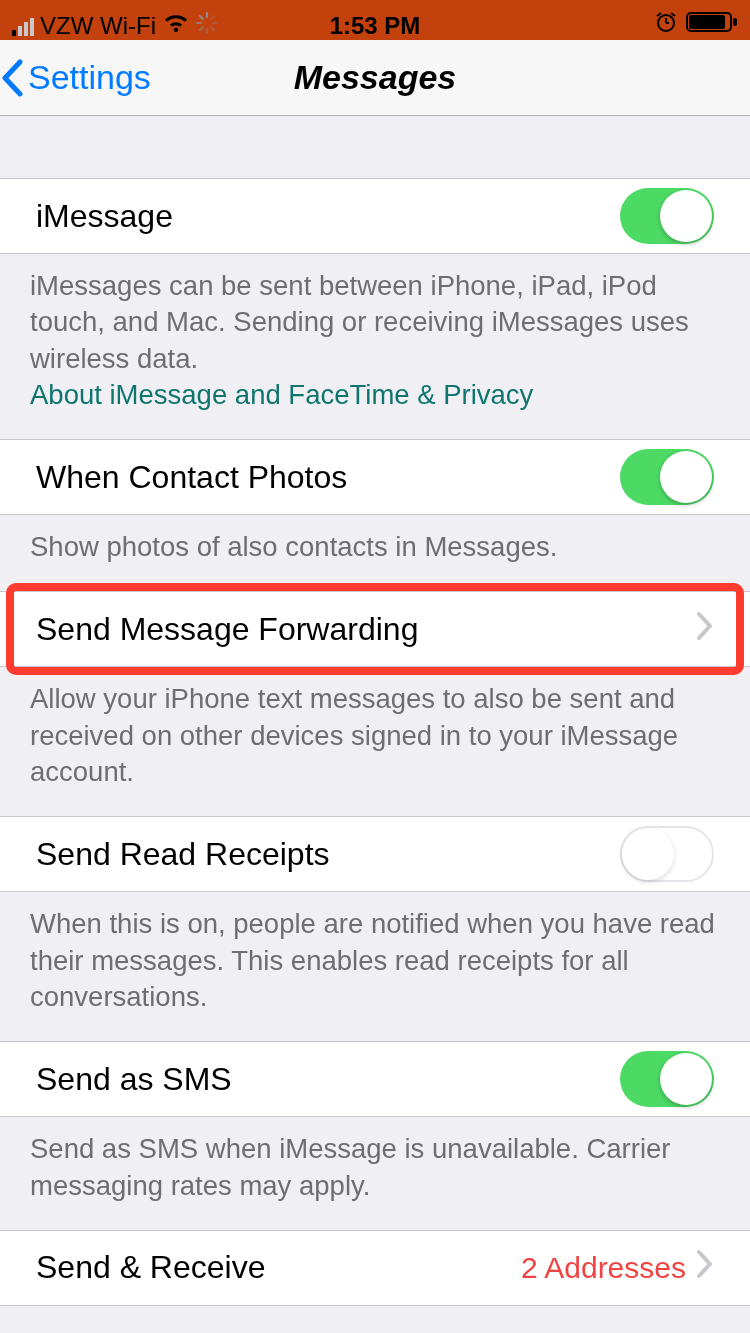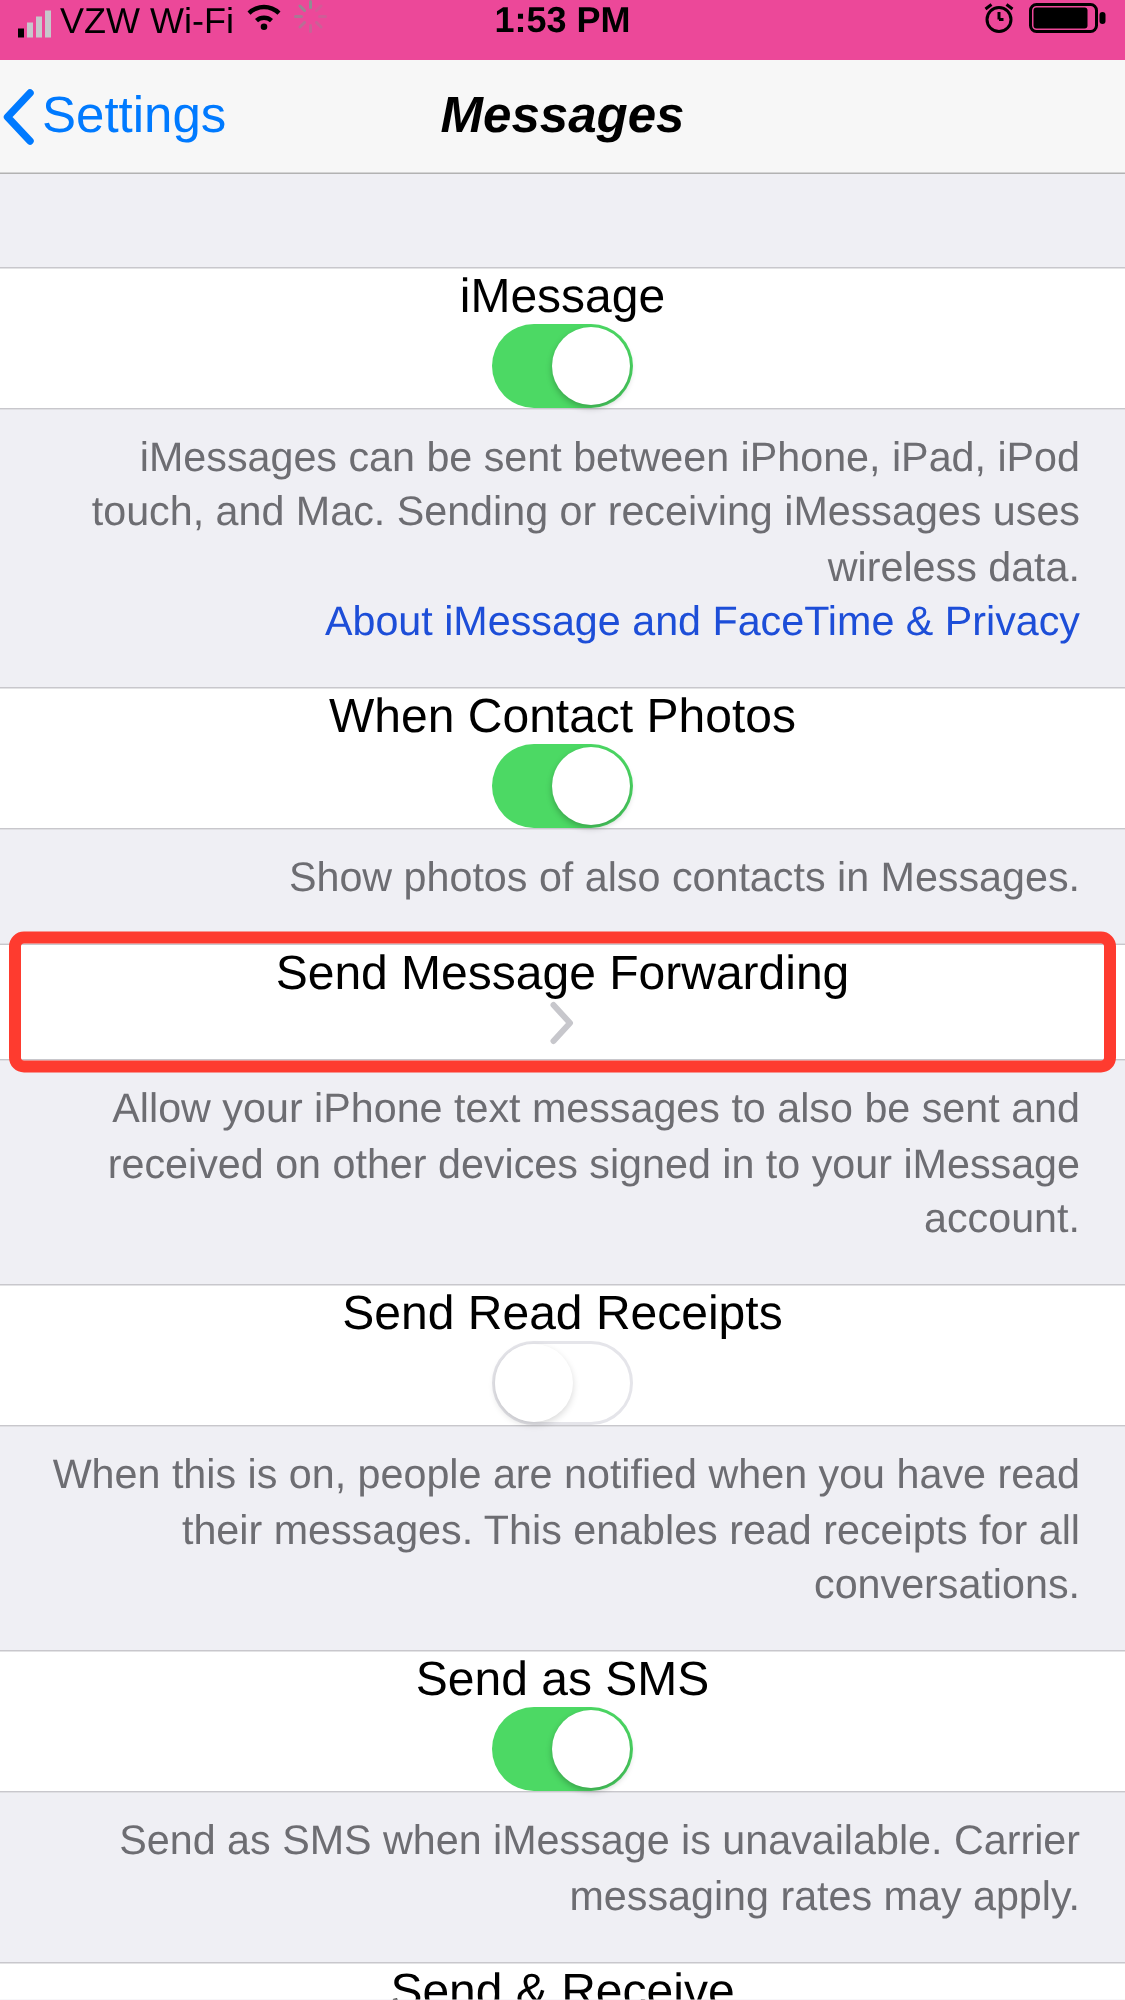--- a/index.html
+++ b/index.html
@@ -1,33 +1,33 @@
 <!DOCTYPE html>
 <html><head>
 <meta charset="utf-8">
 <style>
   * { box-sizing: border-box; margin: 0; padding: 0; }
   html, body { width: 750px; height: 1333px; font-family: -apple-system, "Helvetica Neue", Helvetica, Arial, sans-serif; background: #efeff4; color: #000; overflow: hidden; }
-  .status-bar { height: 40px; display: flex; align-items: flex-start; padding: 0 12px; font-size: 24px; font-weight: 500; background:#ec4899; }
+  .status-bar { height: 40px; display: flex; align-items: flex-end; padding: 0 12px; font-size: 24px; font-weight: 500; background:#c2410c; }
   .status-left { display:flex; align-items:center; gap:6px; flex:1; }
   .status-center { flex:0 0 auto; font-weight:600; }
   .status-right { flex:1; display:flex; justify-content:flex-end; align-items:center; gap:8px; }
   .signal-bars { display:flex; align-items:flex-end; gap:2px; height:20px;}
   .signal-bars span { display:block; width:4px; background:#c7c7cc; }
   .signal-bars span.on { background:#000; }
   .nav-bar { height: 76px; background: #f7f7f7; border-bottom: 1px solid #b2b2b2; display:flex; align-items:center; position:relative; }
   .back-btn { display:flex; align-items:center; color:#007aff; font-size:34px; font-weight:400; }
   .back-btn svg { margin-right:4px; }
   .nav-title { position:absolute; left:0; right:0; text-align:center; font-size:34px; font-weight:600; pointer-events:none;font-style:italic;}
   .content { }
   .spacer { height: 62px; }
-  .cell { background:#fff; border-top:1px solid #c8c7cc; border-bottom:1px solid #c8c7cc; display:flex; align-items:center; padding:0 36px; min-height:76px; font-size:32px;flex-direction:column; }
+  .cell { background:#fff; border-top:1px solid #c8c7cc; border-bottom:1px solid #c8c7cc; display:flex; align-items:center; padding:0 36px; min-height:76px; font-size:32px; }
   .cell-label { flex:1; }
-  .footer { padding: 14px 30px 26px 30px; color:#6d6d72; font-size:27.5px; line-height:1.32;text-align:right; }
-  .footer a { color:#1d4ed8; text-decoration:none; }
+  .footer { padding: 14px 30px 26px 30px; color:#6d6d72; font-size:27.5px; line-height:1.32; }
+  .footer a { color:#0f766e; text-decoration:none; }
   .toggle { width:94px; height:56px; border-radius:28px; position:relative; flex-shrink:0;}
   .toggle.on { background:#4cd964; }
   .toggle.off { background:#fff; border:2px solid #e5e5ea; }
   .toggle .knob { position:absolute; width:52px; height:52px; border-radius:50%; background:#fff; box-shadow:0 2px 4px rgba(0,0,0,0.25); top:2px;}
   .toggle.on .knob { right:2px; }
   .toggle.off .knob { left:0px; top:0px; width:52px; height:52px; box-shadow:0 2px 5px rgba(0,0,0,0.15);}
   .disclosure { color:#c7c7cc; font-size:34px; }
   .detail-text { color:#ef4444; font-size:30px; margin-right:10px; }
   .highlight-wrap { position:relative; padding:0; }
   .highlight-box { position:absolute; border:8px solid #fe3b2f; border-radius:10px; left:6px; right:6px; top:-8px; bottom:-8px; pointer-events:none; }

